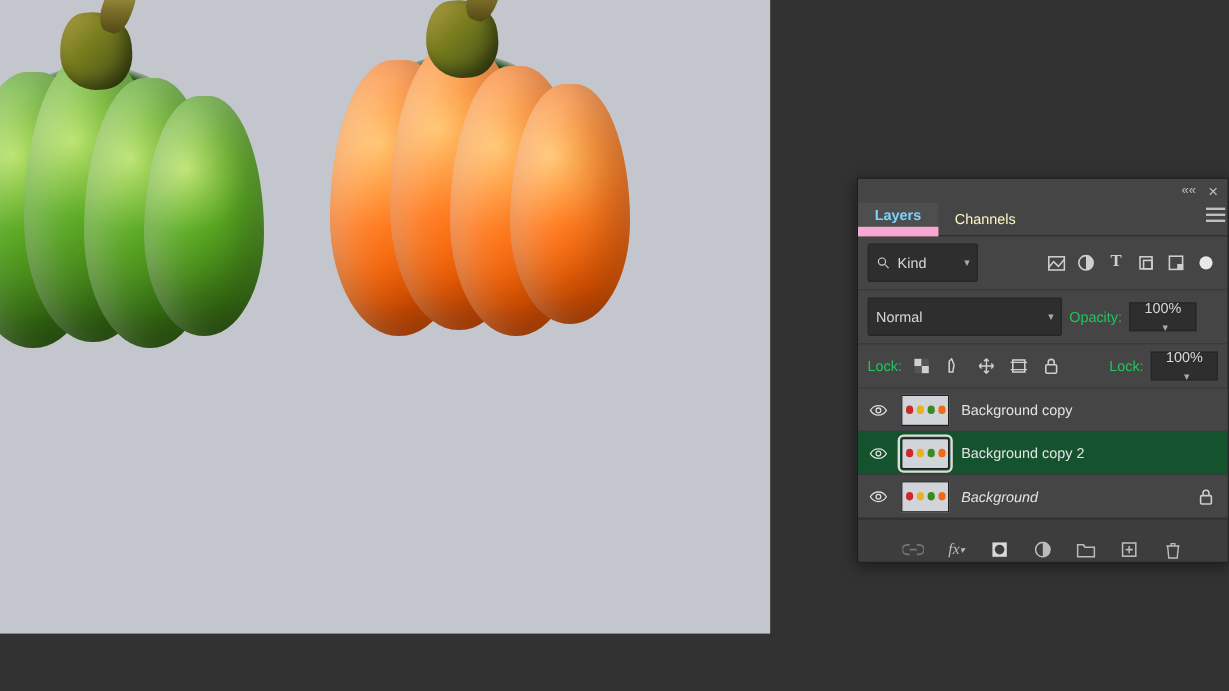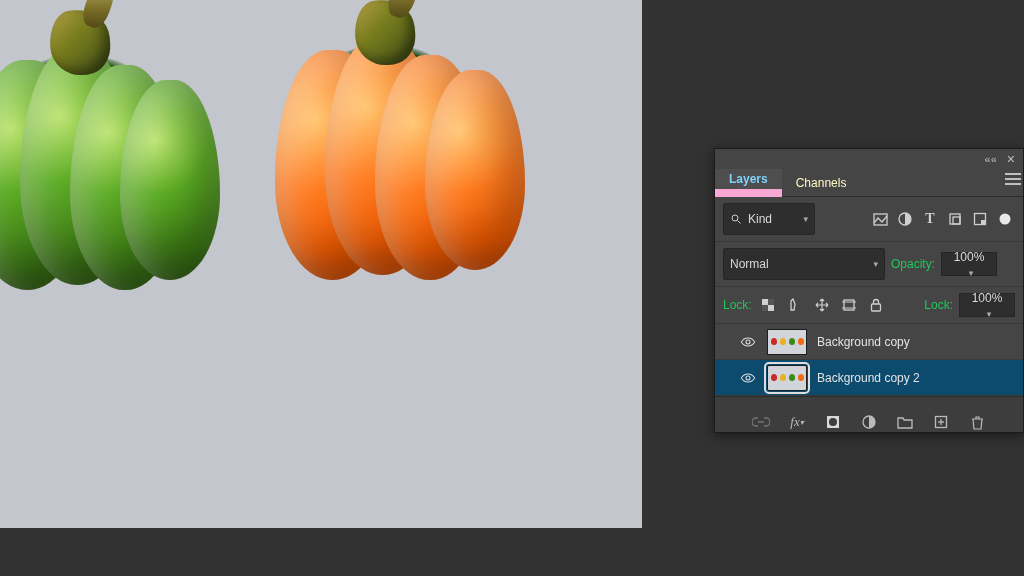--- a/index.html
+++ b/index.html
@@ -42,22 +42,22 @@
 .ficon{ width:20px; height:20px; display:flex; align-items:center; justify-content:center; color:#cfcfcf; cursor:pointer;}
 .filter-icons{ display:flex; gap:5px; margin-left:auto;}
 .label{ color:#22c55e;}
 .valbox{ width:56px; height:24px; background:#2e2e2e; border:1px solid #262626; display:flex; align-items:center; justify-content:center; gap:4px;flex-direction:column;}
 .valbox .chev{ font-size:9px; color:#aaa; margin-left:4px;}
 .lock-icons{ display:flex; gap:7px;}
 .spacer-flex{ flex:1; }
 
 
 .layers-list{ max-height:140px; }
-.layer-row{ display:flex; align-items:center; height:36px; padding:0 24px; gap:10px; border-bottom:1px solid #3a3a3a; background:#454545;}
-.layer-row.selected{ background:#0c4a6e; }
+.layer-row{ display:flex; align-items:center; height:36px; padding:0 8px; gap:10px; border-bottom:1px solid #3a3a3a; background:#454545;}
+.layer-row.selected{ background:#14532d; }
 .eye{ width:18px; height:18px; display:flex; align-items:center; justify-content:center; cursor:pointer;}
 .eye svg{ width:16px; height:16px; fill:none; stroke:#ddd; stroke-width:1.6;}
 .thumb{ width:40px; height:26px; background:#d1d4d9; border:1px solid #1e1e1e; position:relative; overflow:hidden;}
 .thumb.sel{ outline:2px solid #ddd; outline-offset:1px;}
 .th-dots{ position:absolute; inset:0; display:flex; align-items:center; justify-content:center; gap:3px;}
 .th-dots i{ width:6px; height:7px; border-radius:50% 50% 45% 45%;}
 .th-dots i.r{ background:#cc2a2a;}
 .th-dots i.y{ background:#e7b122;}
 .th-dots i.g{ background:#3a8a1e;}
 .th-dots i.o{ background:#f06a18;}
@@ -243,20 +243,43 @@
           <div class="thumb sel">
               <div class="th-dots">
                 <i class="r"></i>
                 <i class="y"></i>
                 <i class="g"></i>
                 <i class="o"></i>
               </div>
             </div>
           <div class="layer-name">Background copy 2</div>
         </div>
+        <div class="layer-row">
+          <div class="eye">
+              <svg viewBox="0 0 24 24">
+                <path d="M2 12s3.5-6 10-6 10 6 10 6-3.5 6-10 6S2 12 2 12z"></path>
+                <circle cx="12" cy="12" r="3"></circle>
+              </svg>
+            </div>
+          <div class="thumb">
+              <div class="th-dots">
+                <i class="r"></i>
+                <i class="y"></i>
+                <i class="g"></i>
+                <i class="o"></i>
+              </div>
+            </div>
+          <div class="layer-name italic">Background</div>
+          <div class="lockglyph">
+              <svg width="12" height="14" viewBox="0 0 12 14">
+                <rect x="1.5" y="6" width="9" height="7" rx="1" fill="none" stroke="#cfcfcf" stroke-width="1.3"></rect>
+                <path d="M3.5 6 V4 a2.5 2.5 0 0 1 5 0 V6" fill="none" stroke="#cfcfcf" stroke-width="1.3"></path>
+              </svg>
+            </div>
+        </div>
       </div>
 
       <div class="footer">
         <div class="ficon disabled">
             <svg width="18" height="12" viewBox="0 0 18 12">
               <path d="M6 2H4a4 4 0 0 0 0 8h2M12 2h2a4 4 0 0 1 0 8h-2M6 6h6" fill="none" stroke="#bbb" stroke-width="1.4"></path>
             </svg>
           </div>
         <div class="ficon" style="font:italic 13px Georgia;">fx<span style="font-size:8px;">▾</span></div>
         <div class="ficon">

